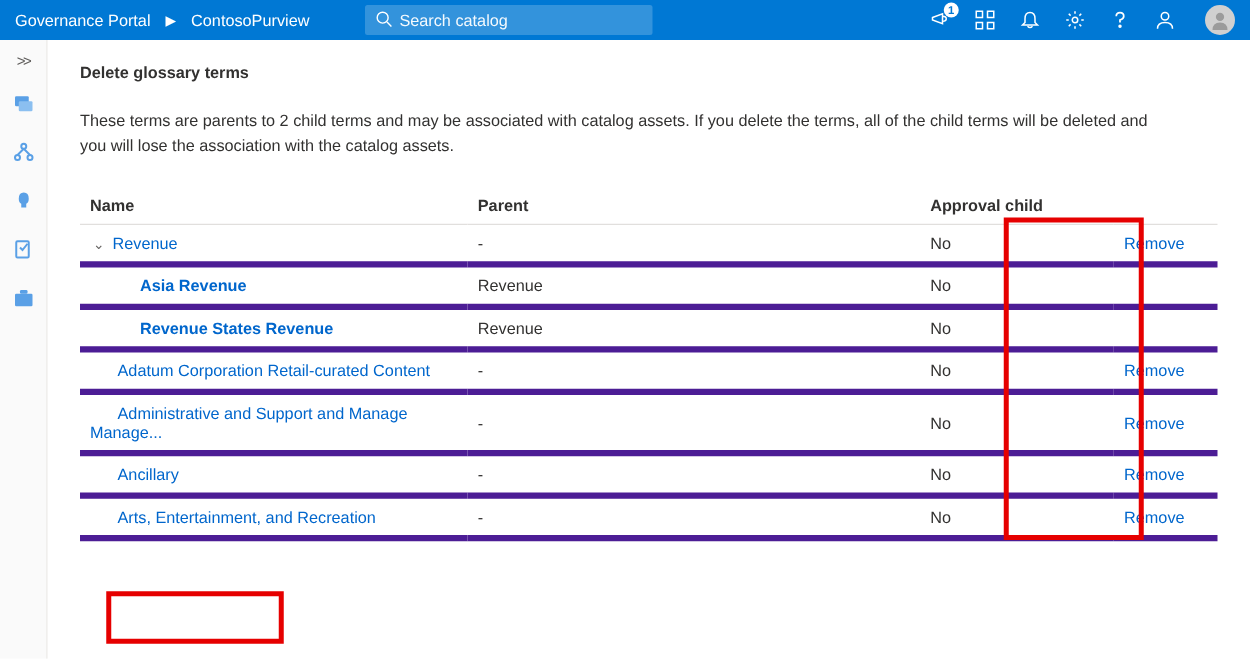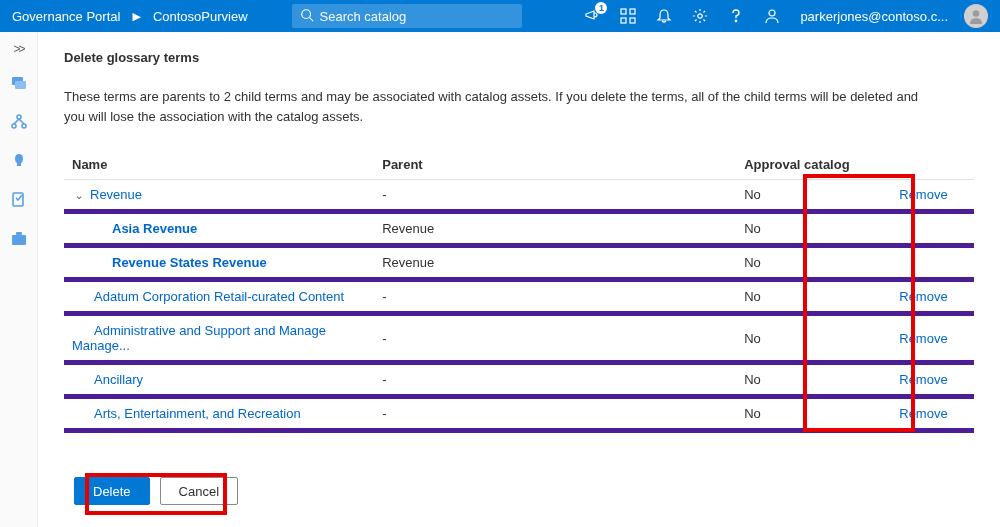--- a/index.html
+++ b/index.html
@@ -251,21 +251,20 @@
           <circle cx="8" cy="13" r="0.7" fill="#fff"></circle>
         </svg>
     </div>
     <div class="header-icon">
       <svg width="16" height="16" viewBox="0 0 16 16" fill="none" stroke="#fff" stroke-width="1.2">
           <circle cx="8" cy="5" r="3"></circle>
           <path d="M2 15 Q2 10 8 10 Q14 10 14 15"></path>
         </svg>
     </div>
   </div>
-  <span class="user-email">parkerjones@contoso.c...</span>
   <div class="avatar">
     <svg width="16" height="16" viewBox="0 0 16 16" fill="#9b9b9b">
         <circle cx="8" cy="5.5" r="3.3"></circle>
         <path d="M2 16 Q2 10 8 10 Q14 10 14 16 Z"></path>
       </svg>
   </div>
 </div>
 
 <div class="layout">
   <div class="sidebar">
@@ -295,21 +294,21 @@
 
   <div class="content">
     <h1 class="page-h1">Delete glossary terms</h1>
     <p class="warn-text">These terms are parents to 2 child terms and may be associated with catalog assets. If you delete the terms, all of the child terms will be deleted and you will lose the association with the catalog assets.</p>
 
     <table class="table">
       <thead>
         <tr>
           <th class="th col-name">Name</th>
           <th class="th col-parent">Parent</th>
-          <th class="th col-appr">Approval catalog</th>
+          <th class="th col-appr">Approval child</th>
           <th class="th col-remove"></th>
         </tr>
       </thead>
       <tbody id="rows">
           <tr>
             <td class="td col-name"><span class="chev">⌄</span><a class="link ">Revenue</a></td>
             <td class="td col-parent">-</td>
             <td class="td col-appr">No</td>
             <td class="td col-remove"><a class="link">Remove</a></td>
           </tr>
@@ -345,22 +344,18 @@
           </tr>
           <tr>
             <td class="td col-name"><a class="link indent-0" style="padding-left: 22px;">Arts, Entertainment, and Recreation</a></td>
             <td class="td col-parent">-</td>
             <td class="td col-appr">No</td>
             <td class="td col-remove"><a class="link">Remove</a></td>
           </tr>
         </tbody>
     </table>
 
-    <div class="footer-btns">
-      <button class="btn btn-primary">Delete</button>
-      <button class="btn btn-default">Cancel</button>
-    </div>
 
     <div class="highlight-col"></div>
   </div>
 </div>
 
 <div class="highlight-btns"></div>
 
 </body></html>

